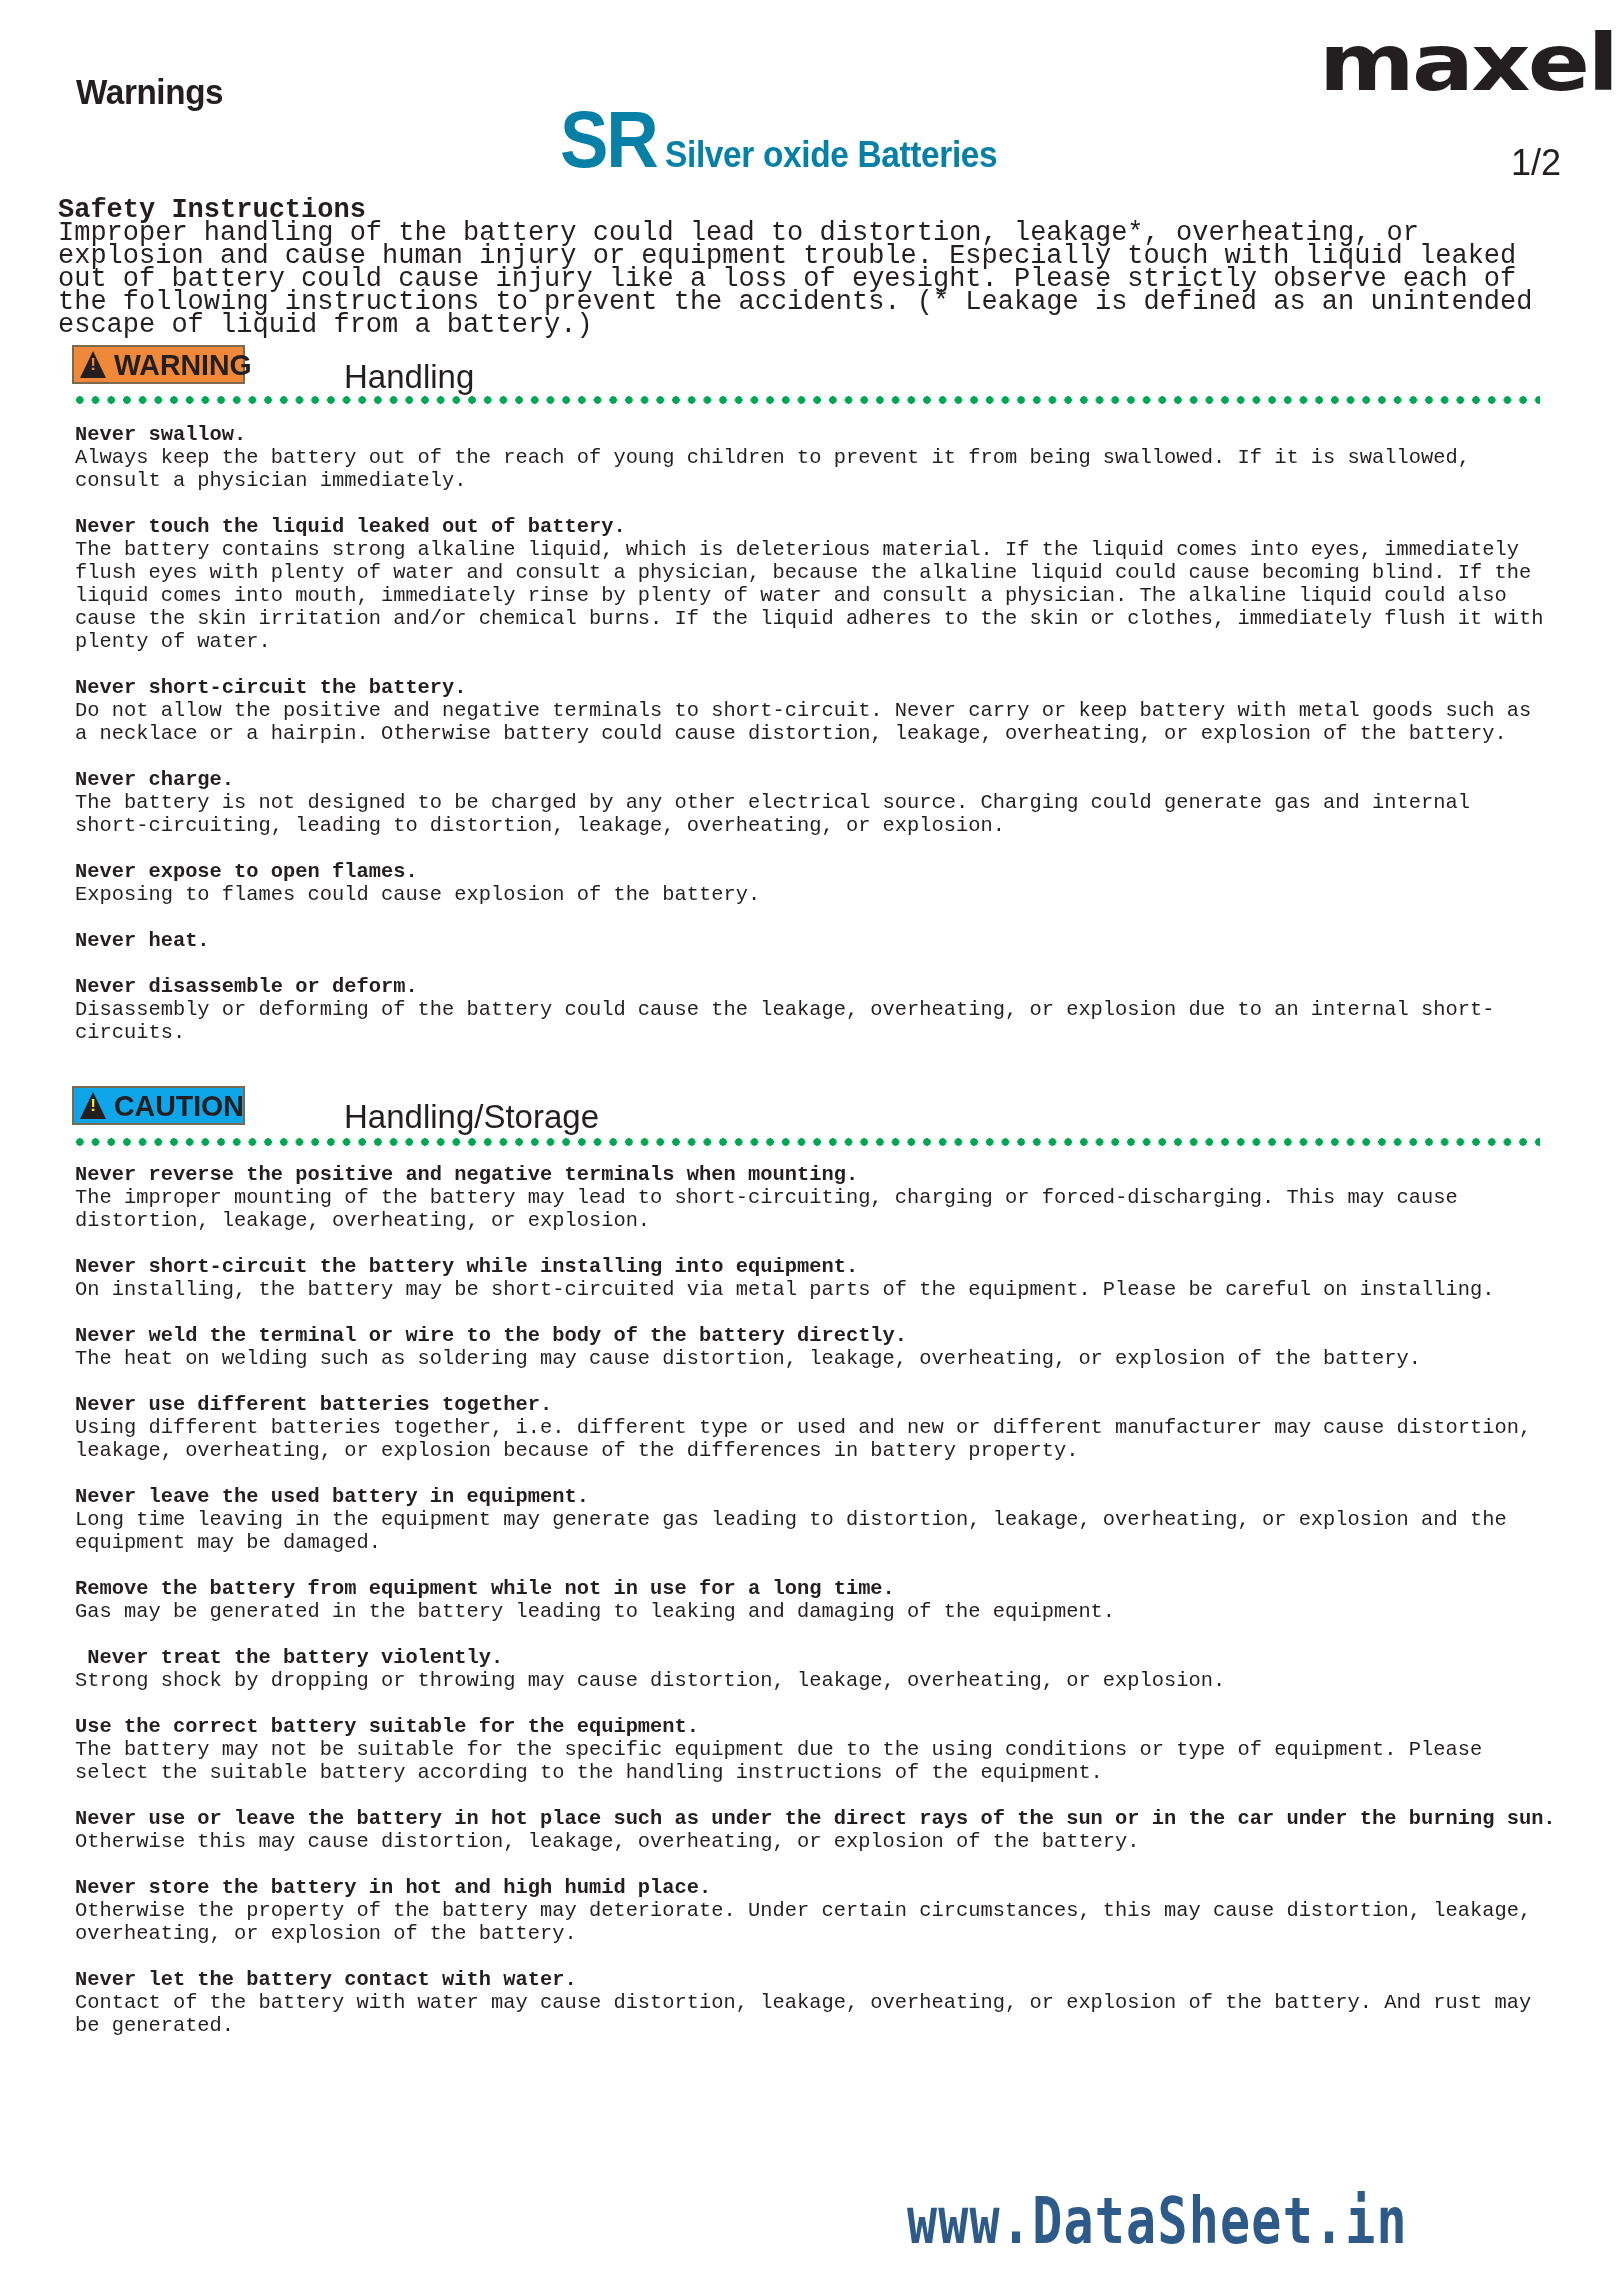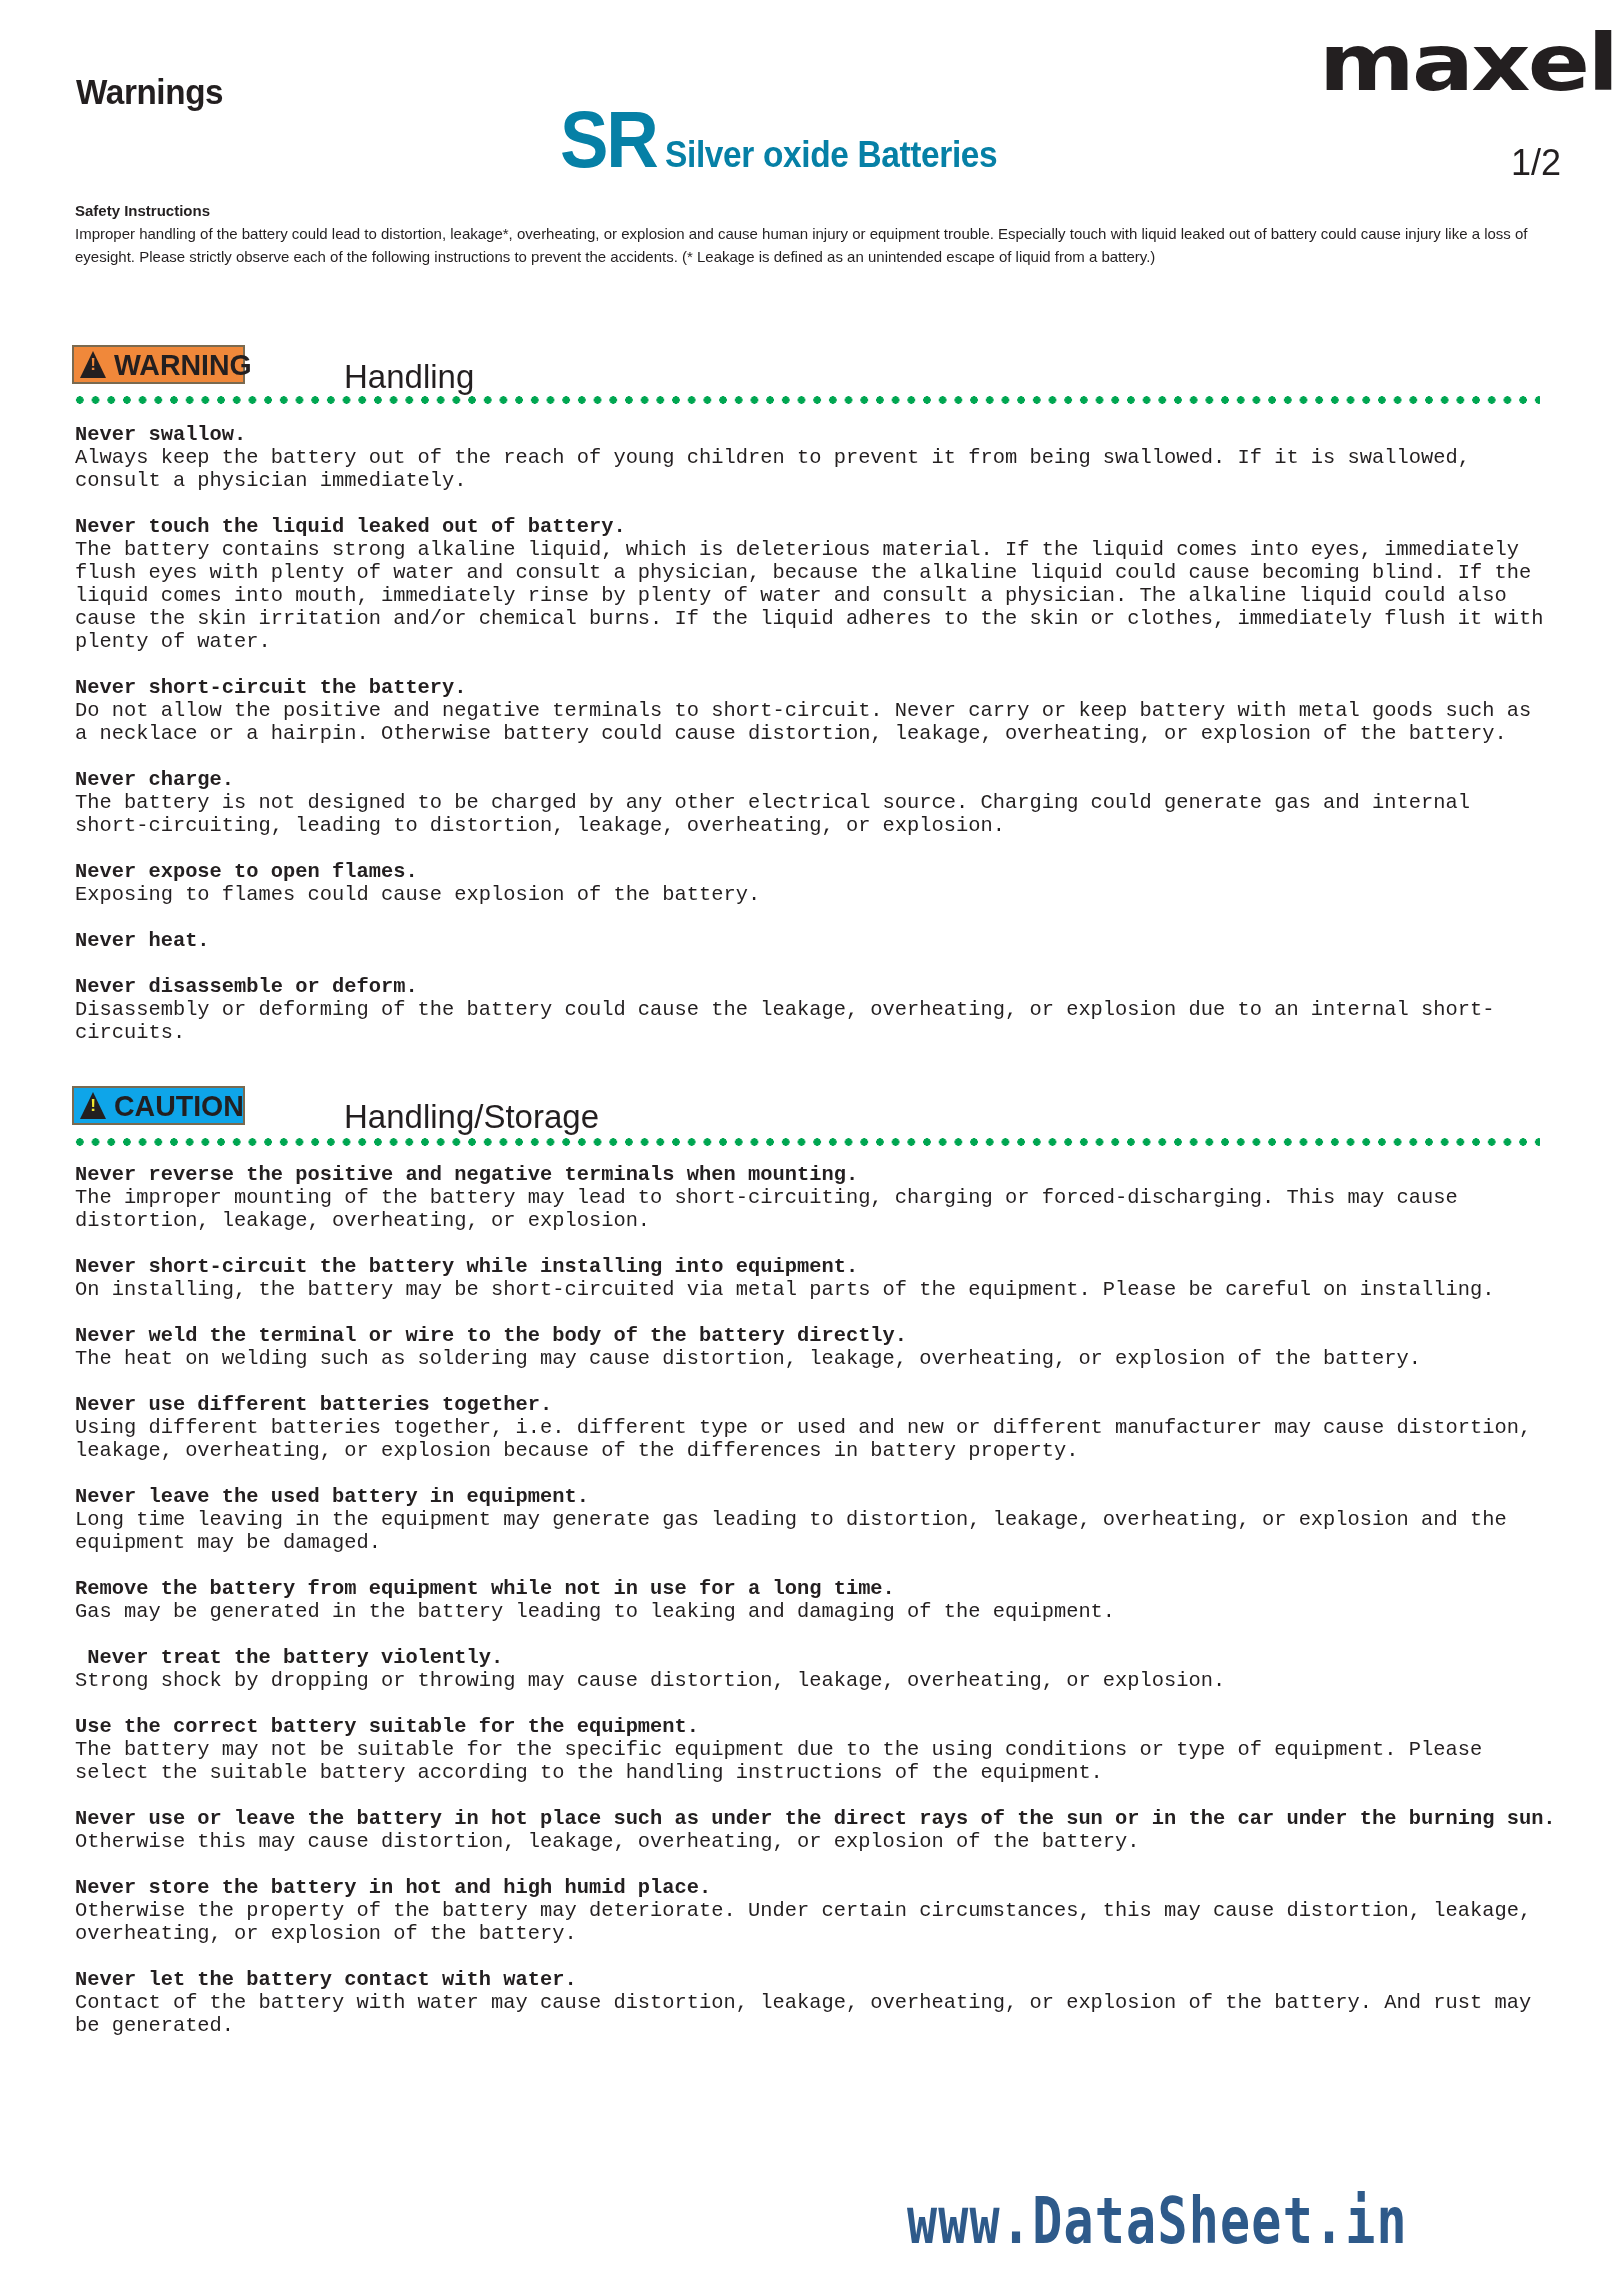--- a/index.html
+++ b/index.html
@@ -9,21 +9,21 @@
                   letter-spacing: -0.4px; transform: scaleX(0.95); transform-origin: left; }
   .logo { position: absolute; left: 1319px; top: 23.6px; font-size: 82px; font-weight: bold;
           letter-spacing: -2.4px; line-height: 1; transform: scale(1.12, 0.95); transform-origin: left top;
           font-family: "DejaVu Sans", sans-serif; color: #231f20; }
   .page-num { position: absolute; right: 61px; top: 110px; font-size: 36px; color: #231f20; margin-top: 32px; }
   .title { position: absolute; left: 560px; top: 100px; color: #0680a6; white-space: nowrap; }
   .title .sr { font-size: 79px; font-weight: bold; letter-spacing: -2.4px; line-height: 1;
                display: inline-block; transform: scaleX(0.92); transform-origin: left; }
   .title .sub { font-size: 36px; font-weight: bold; margin-left: -3.1px; letter-spacing: -0.4px;
                 display: inline-block; transform: scaleX(0.93); transform-origin: left; }
-  .intro { position: absolute; left: 75px; top: 199px; width: 1476px; font-size: 15px; line-height: 23px; }
+  .intro { position: absolute; left: 58px; top: 199px; width: 1476px; font-size: 27px; line-height: 23px; font-family: Liberation Mono, monospace; }
   .intro .h { font-weight: bold; }
   .badge { position: absolute; left: 72px; width: 173px; height: 39px; box-sizing: border-box;
            border: 2.4px solid #7a6a50; display: flex; align-items: center; padding-left: 6.3px;
            font-weight: bold; font-size: 30px; letter-spacing: 0px; color: #231f20; }
   .badge.warning { background: #f0883a; top: 345px; }
   .badge.caution { background: #0ea5e9; top: 1086px; }
   .badge .tri { width: 0; height: 0; border-left: 13.3px solid transparent; border-right: 13.3px solid transparent;
                 border-bottom: 27px solid #231f20; position: relative; margin-right: 7.9px; }
   .badge .tri::after { content: "!"; position: absolute; left: -3.1px; top: 4.7px; color: #f0883a;
                        font-size: 17.3px; font-weight: bold; line-height: 1; }

